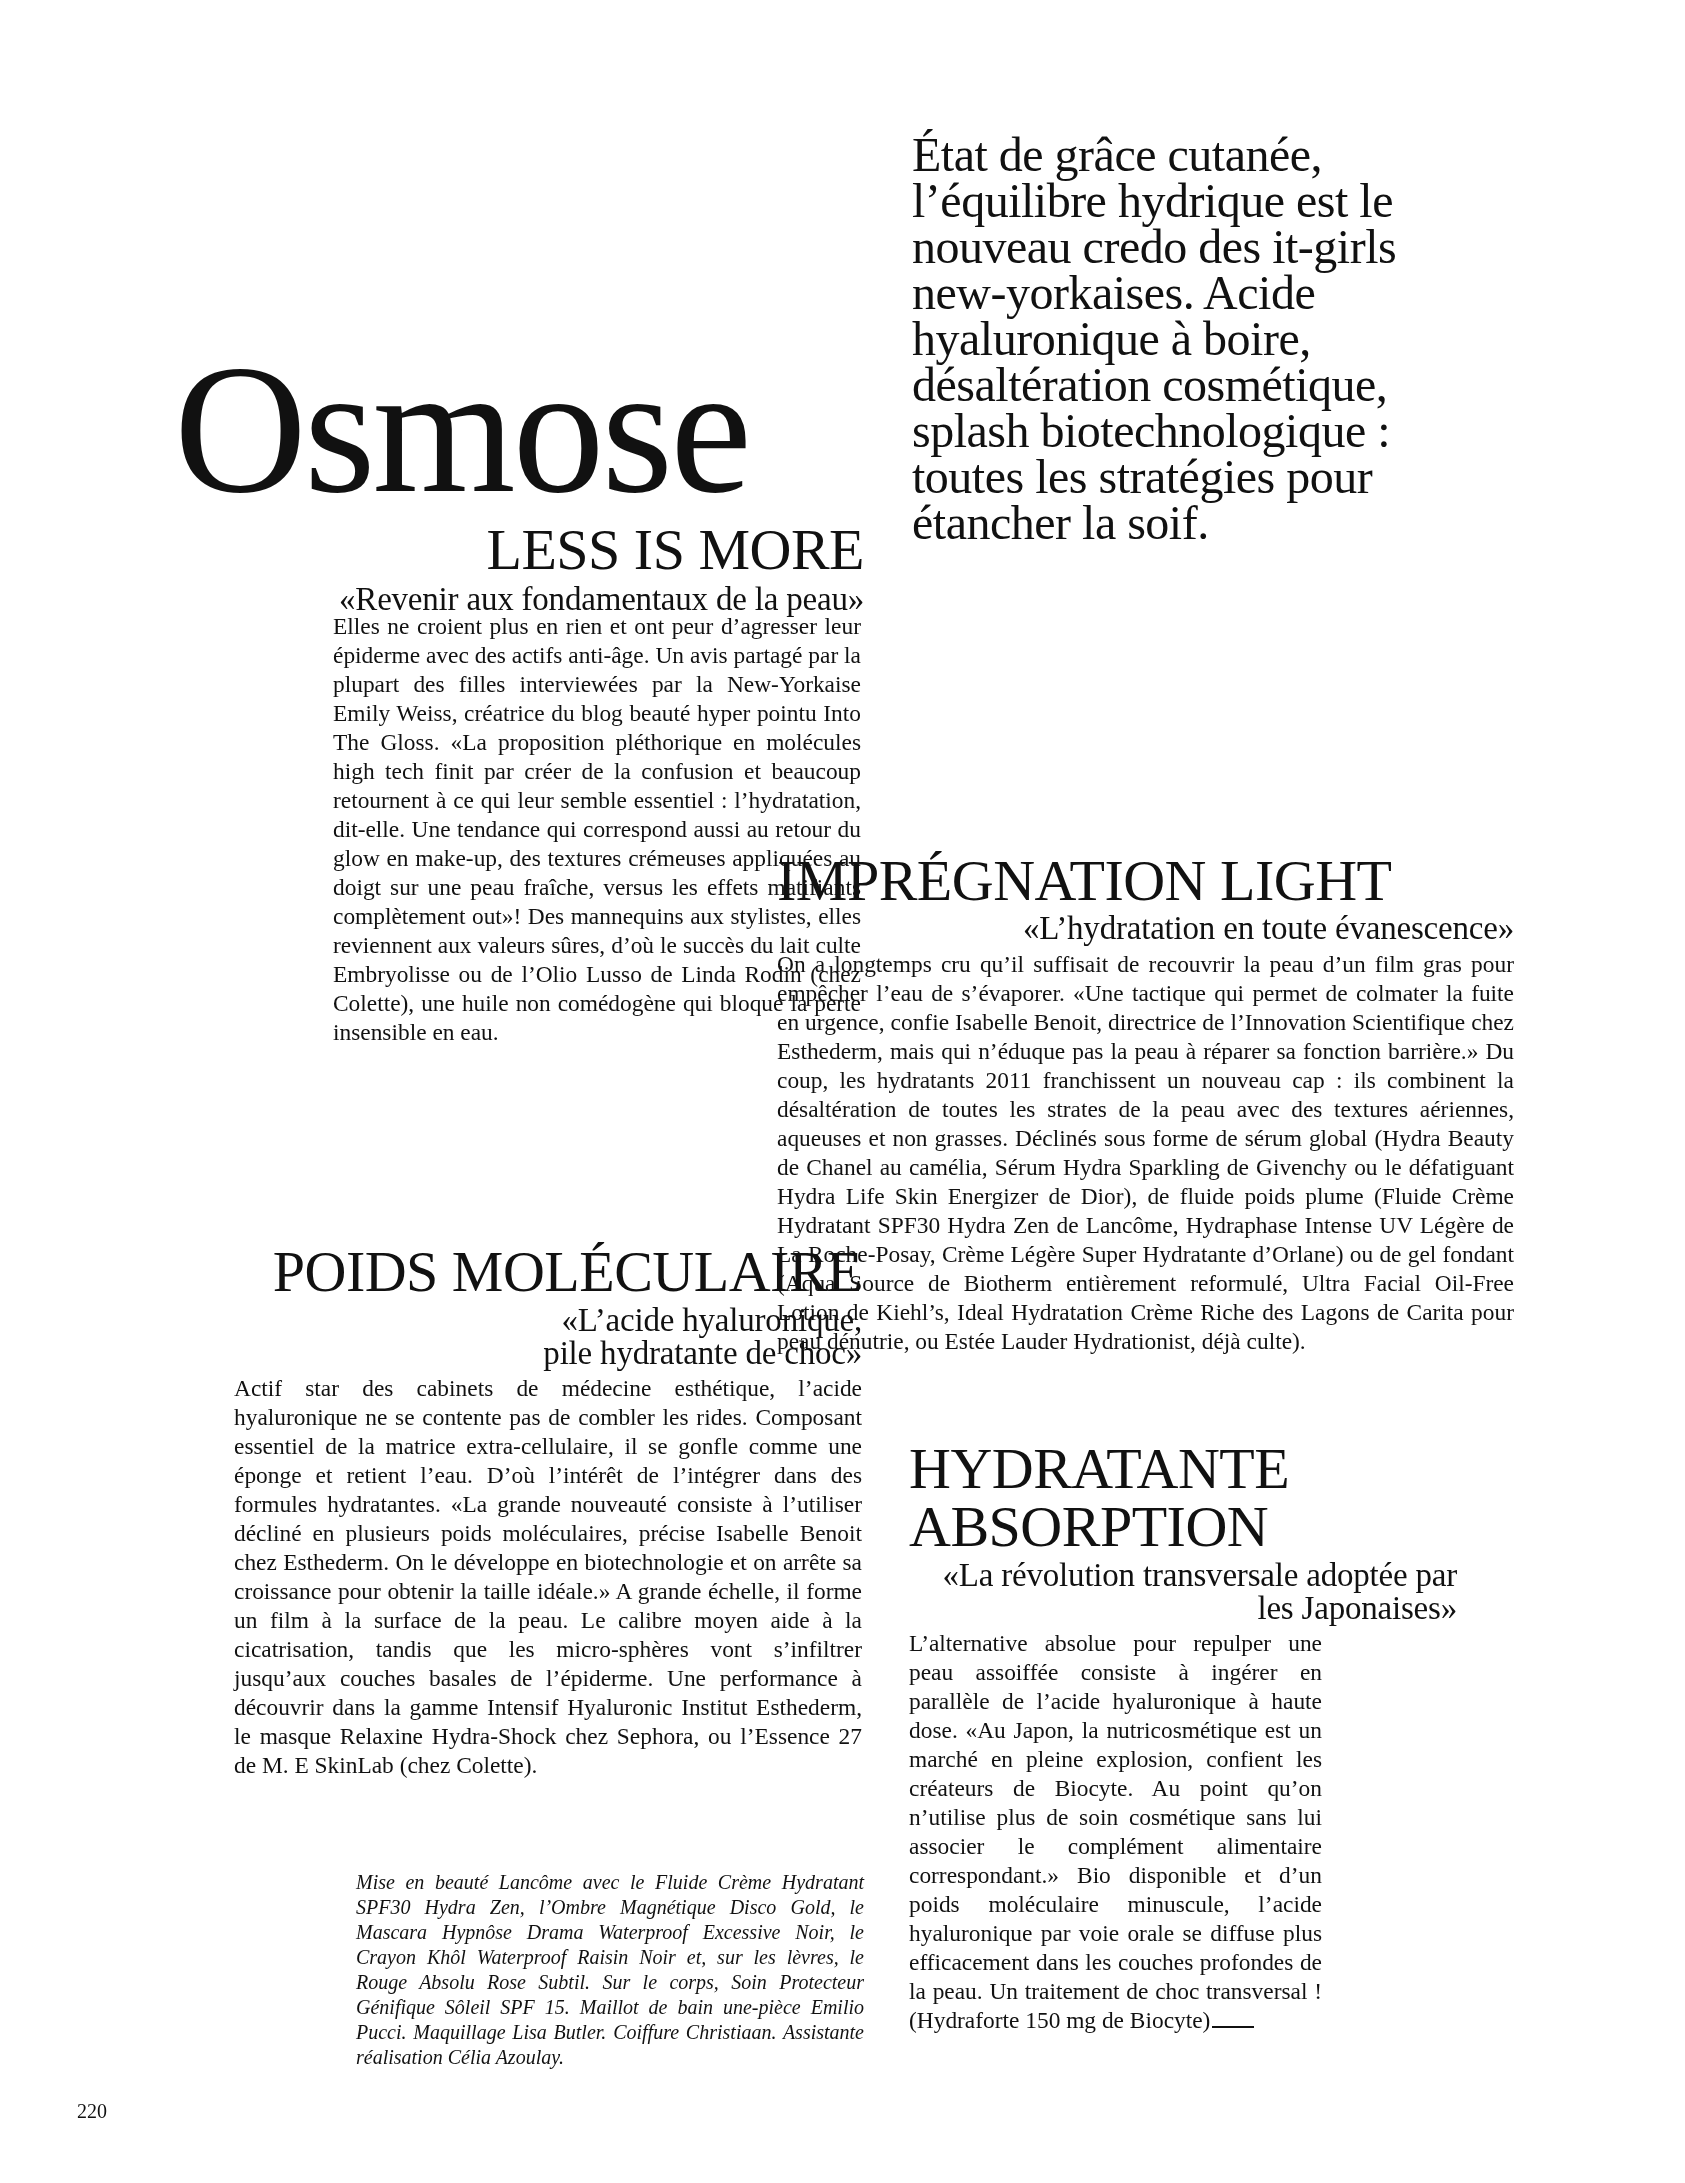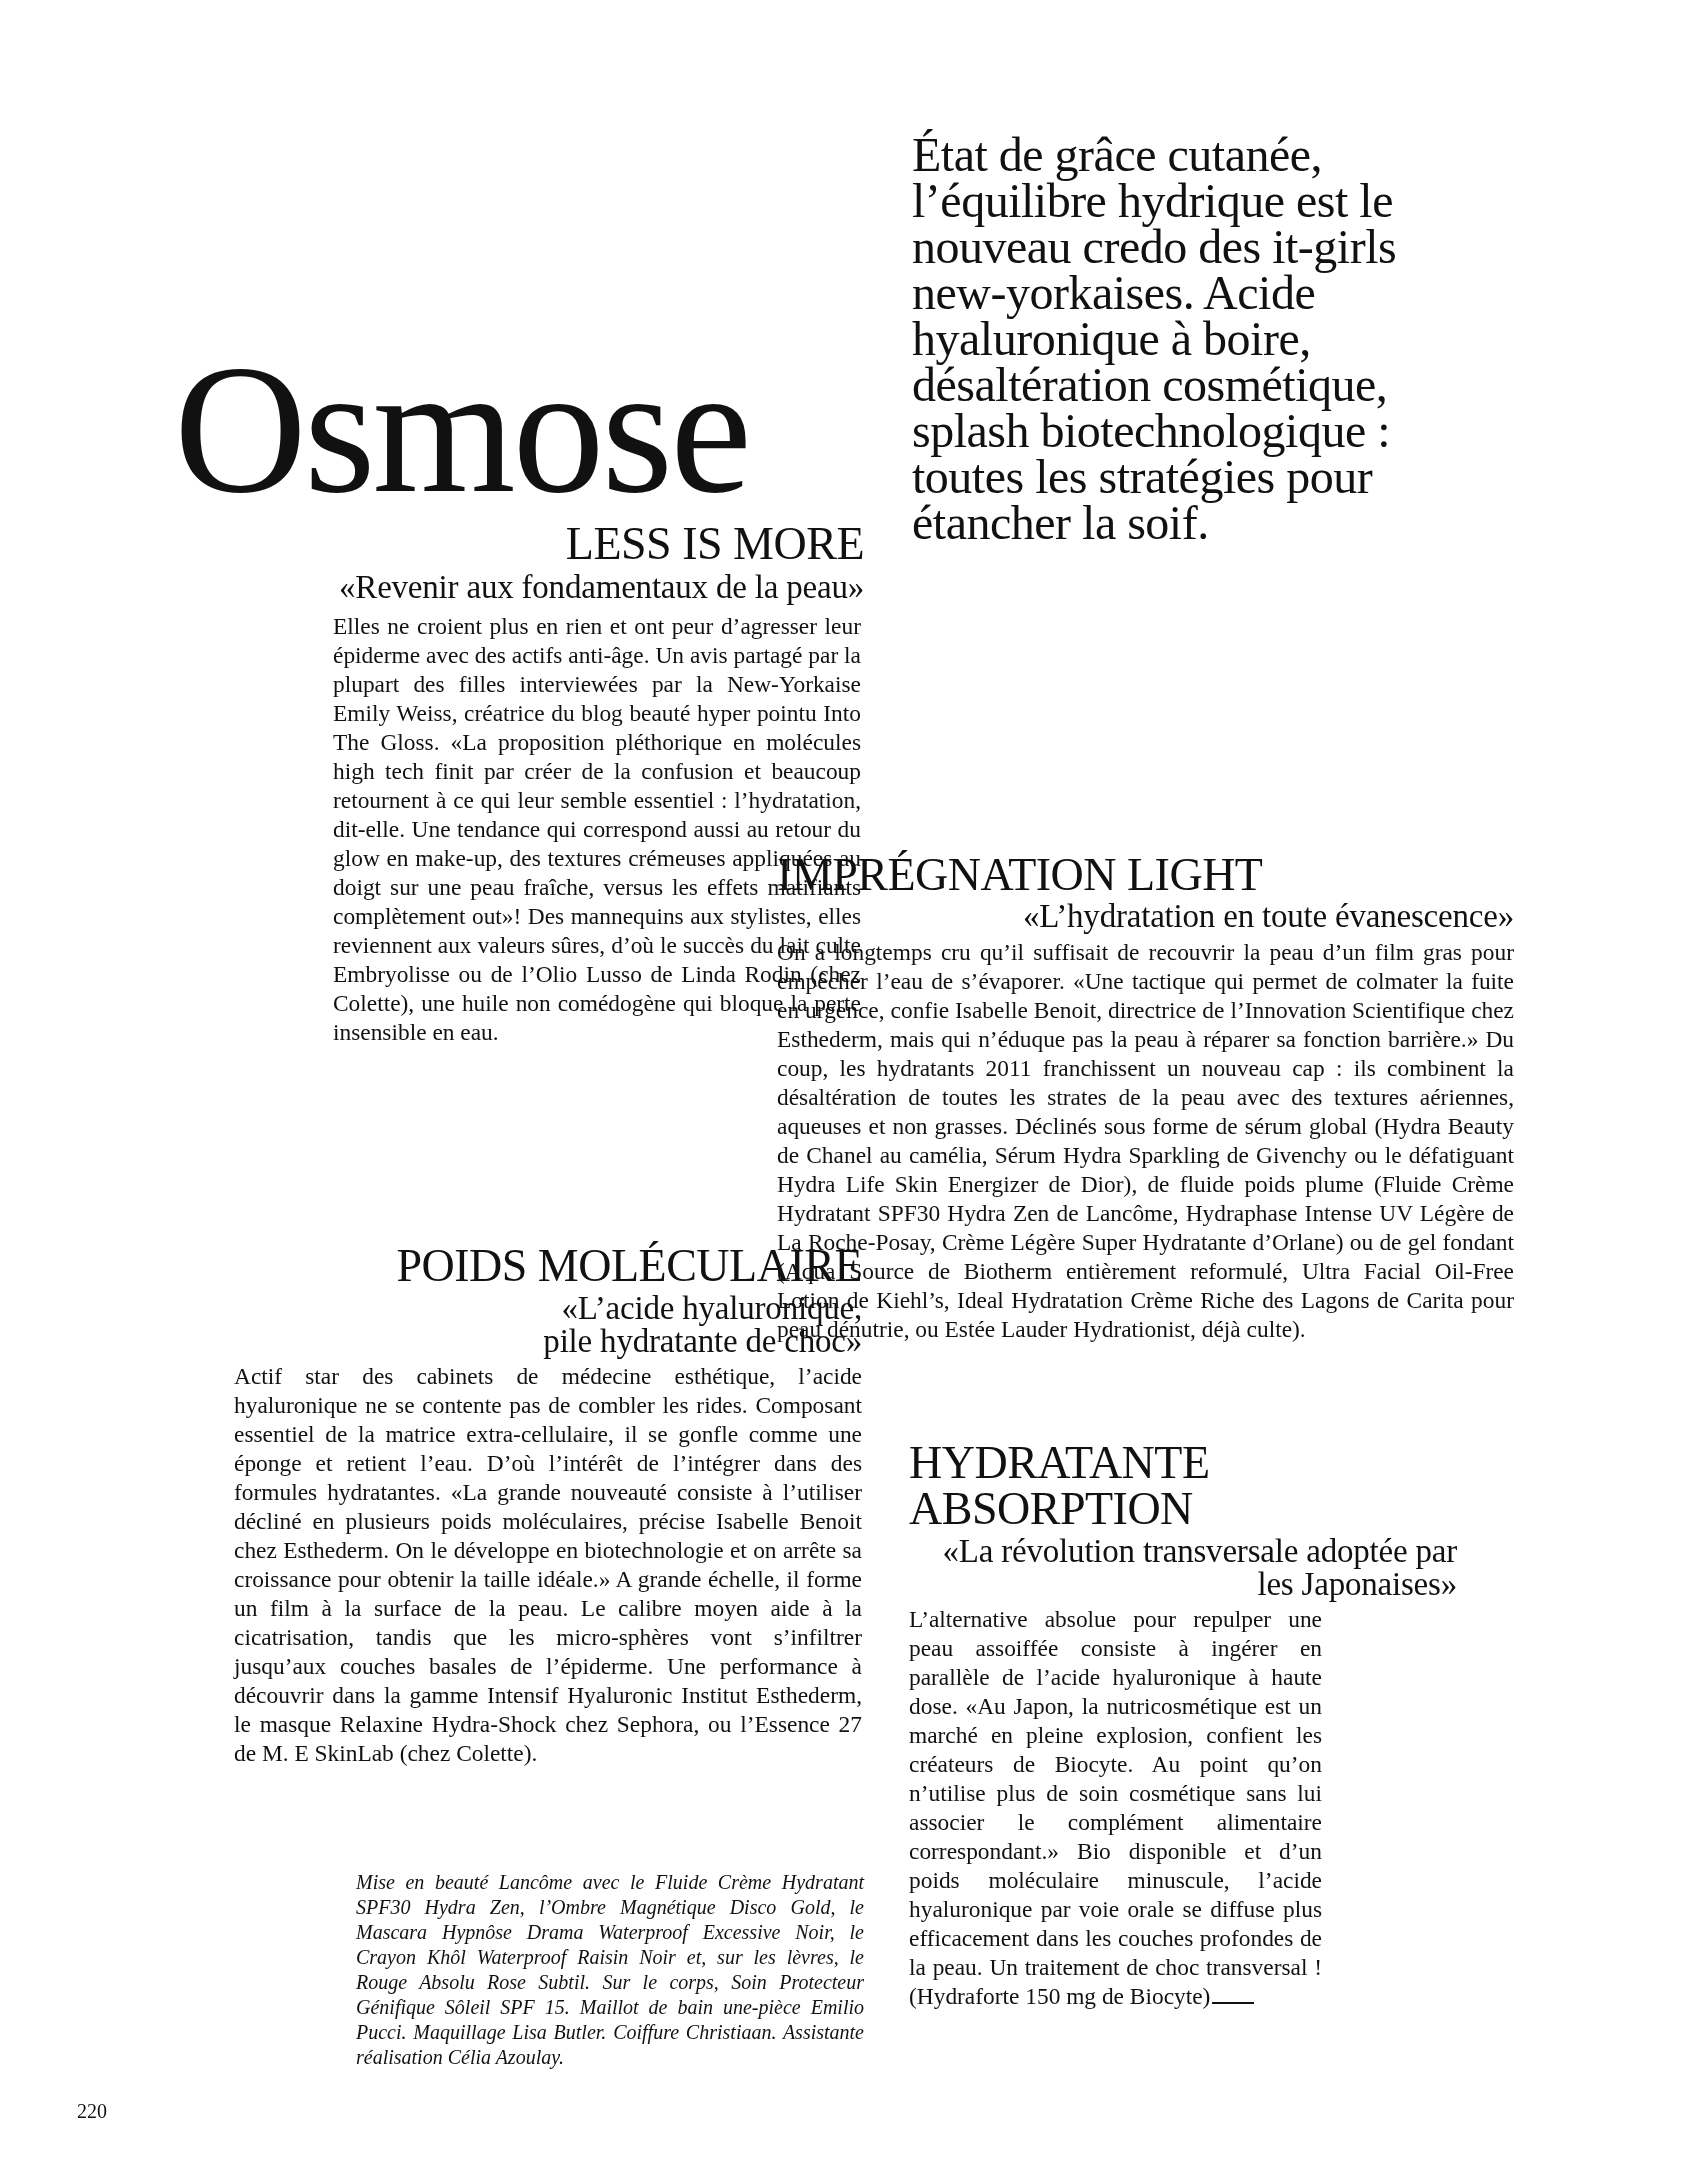--- a/index.html
+++ b/index.html
@@ -1,21 +1,21 @@
 <!DOCTYPE html>
 <html style="font-size:8px"><head>
 <meta charset="utf-8">
 <style>
   html, body { margin:0; padding:0; background:#ffffff; }
   body { width:1685px; height:2183px; position:relative; overflow:hidden; color:#111; font-family:"Liberation Serif","DejaVu Serif",serif; }
   .abs { position:absolute; }
   .title { left:174px; top:214px; font-size:184px; line-height:1; letter-spacing:-3px; font-weight:400; }
   .intro { left:912px; top:132px; width:548px; font-size:48px; line-height:46px; letter-spacing:-0.5px; }
   .intro p { margin:0; }
-  .sec-head { font-size:46px; line-height:1; letter-spacing:-0.5px; font-weight:400; }
+  .sec-head { font-size:58px; line-height:1; letter-spacing:-0.5px; font-weight:400; }
   .sec-sub { font-size:33px; line-height:33px; letter-spacing:-0.2px;text-align:right; }
   .body { font-size:23.4px; line-height:29px; text-align:justify; hyphens:auto; }
   .body p { margin:0; }
   .caption { font-style:italic; font-size:20px; line-height:25px; text-align:justify; }
   .right { text-align:right; }
   .pagenum { left:77px; top:2100px; font-size:20px; }
   .endmark { display:inline-block; width:42px; border-bottom:2px solid #111; vertical-align:baseline; margin-left:2px; }
 </style>
 </head>
 <body>

